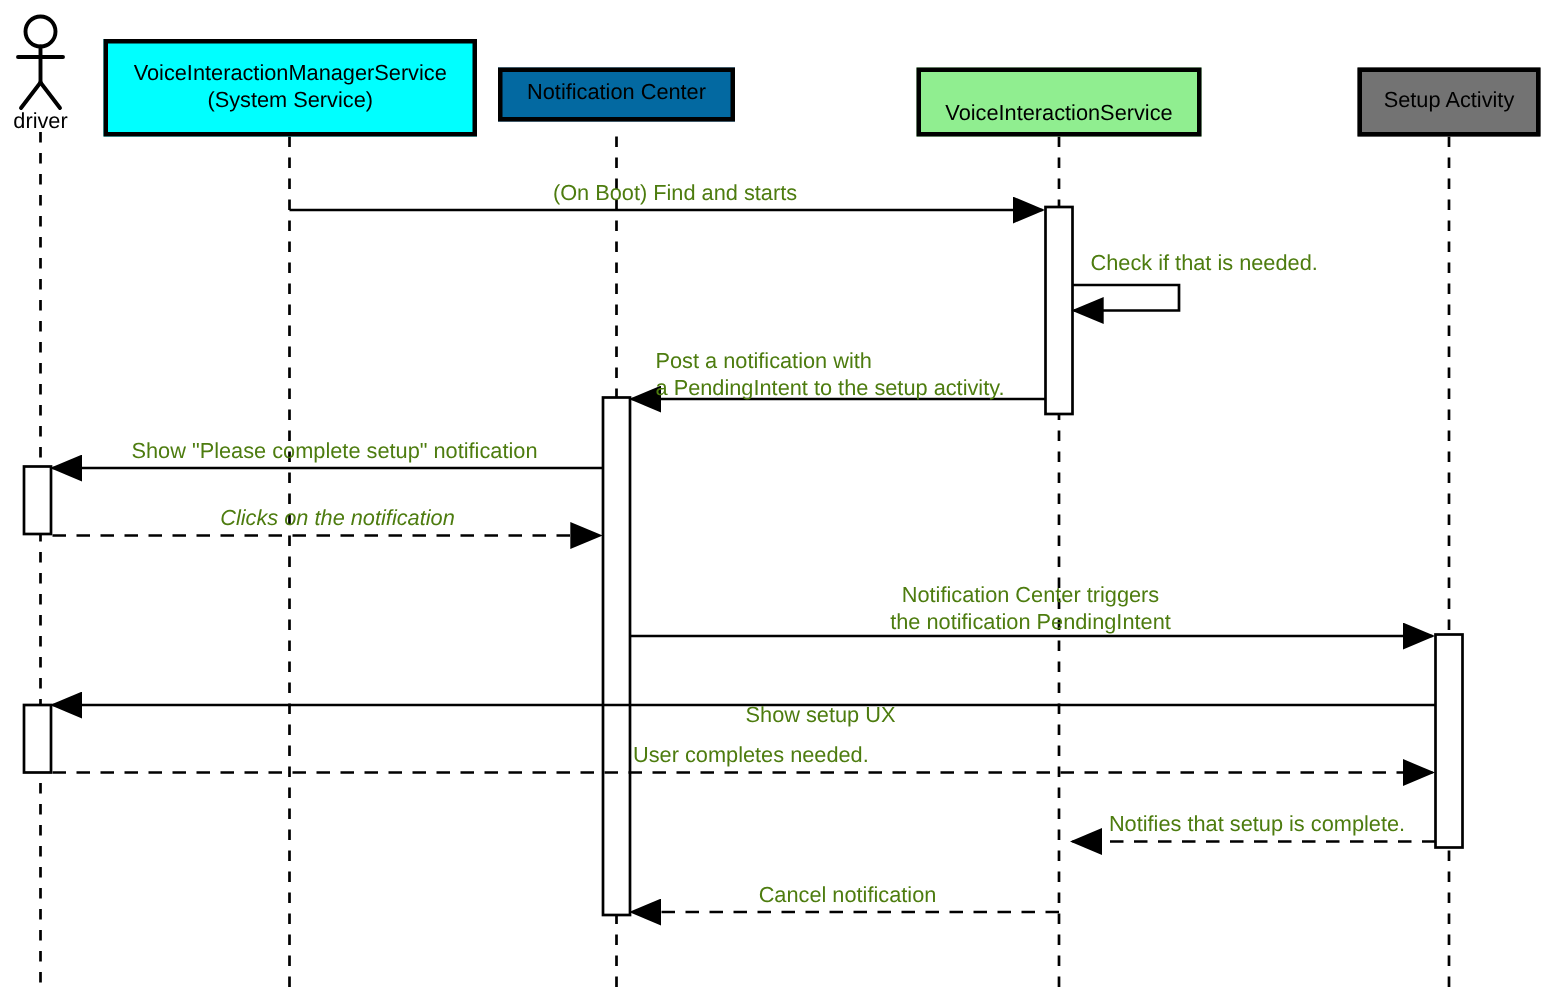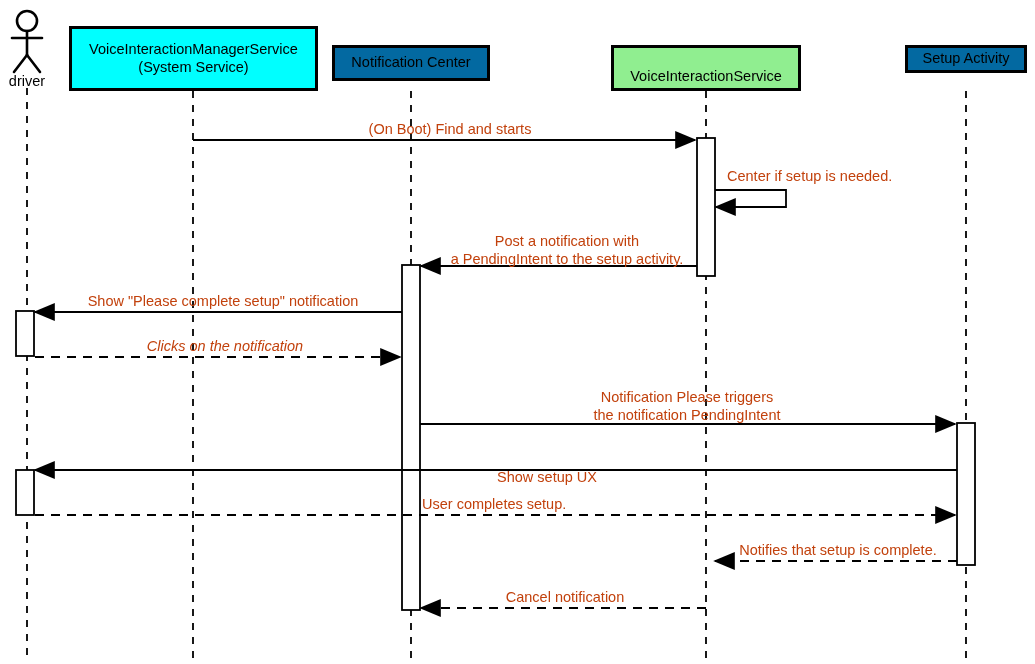--- a/index.html
+++ b/index.html
@@ -44,21 +44,21 @@
   .actor-label {
     position: absolute;
     font-size: 14.5px;
     color: #000000;
     text-align: center;
     white-space: nowrap;
   }
   .msg-label {
     position: absolute;
     font-size: 14.5px;
-    color: #c2410c;
+    color: #4d7c0f;
     line-height: 1.25;
     white-space: pre-line;
     text-align: center;
   }
   .msg-label.left {
     text-align: left;
   }
 </style>
 </head>
 <body>
@@ -110,31 +110,31 @@
         <line x1="706" y1="608" x2="421" y2="608" stroke="#000000" stroke-width="1.8" marker-end="url(#arrow-left)" stroke-dasharray="9 7"></line>
       </g>
   </svg>
 
   <div id="participants-layer">
       <div class="actor-label" style="left: -23px; top: 73px; width: 100px;">driver</div>
       <div class="participant-box" style="left: 69px; top: 26px; width: 249px; height: 65px; background: rgb(0, 255, 255); align-items: center;"><span>VoiceInteractionManagerService
 (System Service)</span></div>
       <div class="participant-box" style="left: 332px; top: 45px; width: 158px; height: 36px; background: #0369a1;"><span>Notification Center</span></div>
       <div class="participant-box" style="left: 611px; top: 45px; width: 190px; height: 46px; background: rgb(144, 238, 144); align-items: flex-end;"><span>VoiceInteractionService</span></div>
-      <div class="participant-box" style="left: 905px; top: 45px; width: 122px; height: 28px; background: #0369a1;"><span>Setup Activity</span></div>
+      <div class="participant-box" style="left: 905px; top: 45px; width: 122px; height: 46px; background: #737373;"><span>Setup Activity</span></div>
     </div>
 
   <div id="labels-layer">
       <div class="msg-label" style="left: 325px; top: 120px; width: 250px;">(On Boot) Find and starts</div>
-      <div class="msg-label left" style="left: 727px; top: 167px; width: 260px;">Center if setup is needed.</div>
-      <div class="msg-label left" style="left: 437px; top: 232px; width: 260px; text-align: center;">Post a notification with
+      <div class="msg-label left" style="left: 727px; top: 167px; width: 260px;">Check if that is needed.</div>
+      <div class="msg-label left" style="left: 437px; top: 232px; width: 260px;">Post a notification with
 a PendingIntent to the setup activity.</div>
       <div class="msg-label" style="left: 78px; top: 292px; width: 290px;">Show "Please complete setup" notification</div>
       <div class="msg-label" style="left: 90px; top: 337px; width: 270px; font-style: italic;">Clicks on the notification</div>
-      <div class="msg-label" style="left: 562px; top: 388px; width: 250px;">Notification Please triggers
+      <div class="msg-label" style="left: 562px; top: 388px; width: 250px;">Notification Center triggers
 the notification PendingIntent</div>
       <div class="msg-label left" style="left: 422px; top: 468px; width: 250px; text-align: center;">Show setup UX</div>
-      <div class="msg-label left" style="left: 422px; top: 495px; width: 250px;">User completes setup.</div>
+      <div class="msg-label left" style="left: 422px; top: 495px; width: 250px;">User completes needed.</div>
       <div class="msg-label" style="left: 723px; top: 541px; width: 230px;">Notifies that setup is complete.</div>
       <div class="msg-label" style="left: 440px; top: 588px; width: 250px;">Cancel notification</div>
     </div>
 
 </div>
 
 </body></html>

